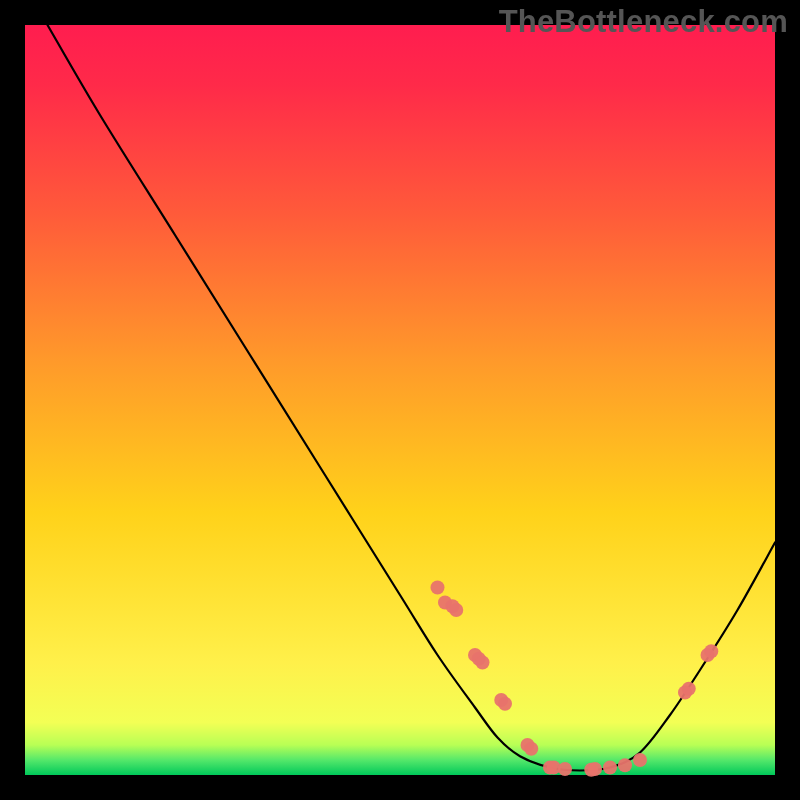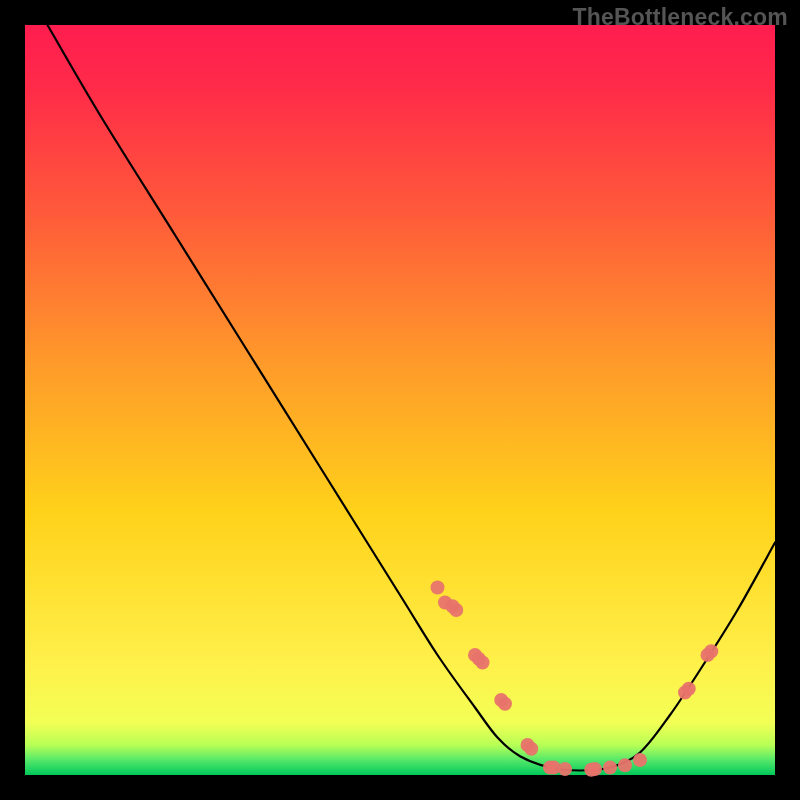--- a/index.html
+++ b/index.html
@@ -16,21 +16,21 @@
     height: 800px;
   }
   svg {
     display: block;
   }
   .watermark {
     position: absolute;
     top: 4px;
     right: 12px;
     font-family: Arial, Helvetica, sans-serif;
-    font-size: 23px;
+    font-size: 31px;
     font-weight: bold;
     color: #555;
     letter-spacing: 0.2px;
   }
 </style>
 </head>
 <body>
 
 <div class="container">
   <svg id="plot" width="800" height="800" viewBox="0 0 800 800">

